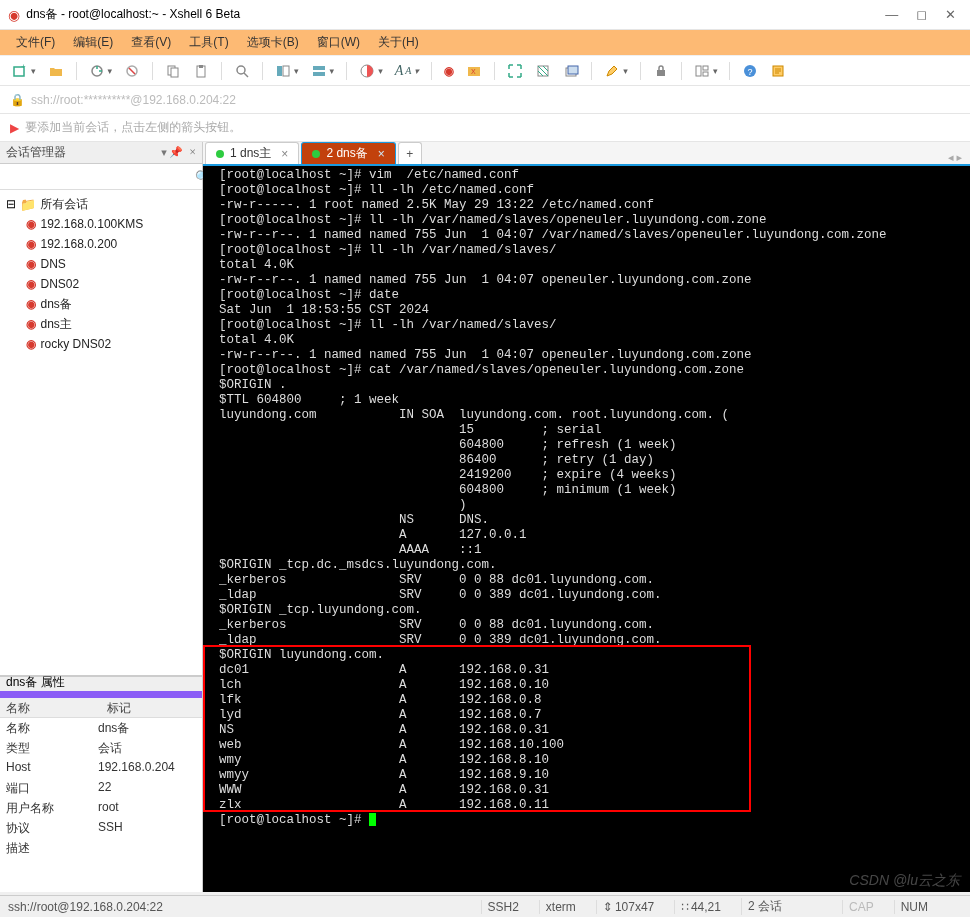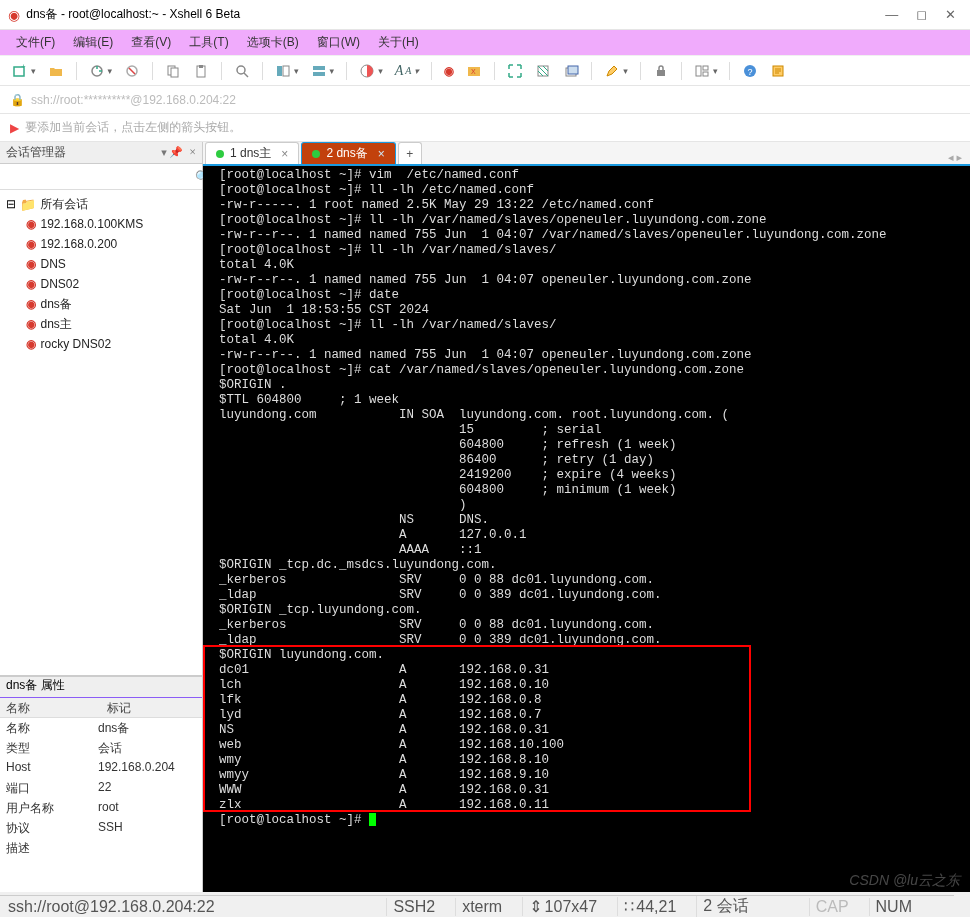--- a/index.html
+++ b/index.html
@@ -5,21 +5,21 @@
   * { box-sizing: border-box; margin: 0; padding: 0; }
   body { font-family: "Microsoft YaHei", Tahoma, Arial, sans-serif; font-size: 12px; background: #f0f0f0; width: 970px; height: 917px; overflow: hidden; position: relative; }
 
   
   .titlebar { height: 30px; background: #fff; display: flex; align-items: center; padding: 0 8px; border-bottom: 1px solid #e5e5e5; }
   .title-icon { color: #d73a2e; font-size: 14px; margin-right: 6px; }
   .win-ctrls { margin-left: auto; display: flex; gap: 18px; color: #666; font-size: 13px; padding-right:6px;}
   .win-ctrls span { cursor: default; line-height:1;}
 
   
-  .menubar { height: 26px; background: #f0abfc; display: flex; align-items: center; padding: 0 10px; gap: 6px; color: #333; border-bottom:1px solid #f0f0f0;}
+  .menubar { height: 26px; background: #fdba74; display: flex; align-items: center; padding: 0 10px; gap: 6px; color: #333; border-bottom:1px solid #f0f0f0;}
   .menubar .mi { padding: 2px 6px; }
 
   
   .toolbar { height: 30px; background: #fff; display: flex; align-items: center; padding: 0 8px; gap: 4px; border-bottom: 1px solid #e5e5e5; }
   .tb-btn { display: inline-flex; align-items: center; gap: 2px; padding: 2px 4px; color: #555; font-size:13px; }
   .tb-btn svg { width: 16px; height: 16px; }
   .tb-sep { width: 1px; height: 18px; background: #ddd; margin: 0 4px; }
   .drop { font-size: 9px; color: #666; margin-left:1px;}
 
   
@@ -40,21 +40,21 @@
   .search-row { height: 26px; display: flex; align-items: center; border-bottom: 1px solid #ddd; background:#fff;}
   .search-row input { flex: 1; border: none; background: transparent; padding: 0 6px; outline: none; height:100%;}
   .search-row .mag { padding: 0 6px; color: #999; }
   .tree { flex: 0 0 auto; padding: 4px 2px; background:#fff; height:486px; border-bottom:1px solid #ccc; overflow:hidden;}
   .tree-row { display: flex; align-items: center; height: 20px; padding-left: 4px; gap: 4px; white-space:nowrap;}
   .tree-row.indent { padding-left: 24px; }
   .folder-ic { color: #f0b84c; font-size:13px;}
   .swirl-ic { color: #d73a2e; font-weight: bold; font-size:12px;}
   .tree-row .lbl { color: #222; }
 
-  .props-hdr { height: 22px; background: #efefef; border-bottom: 1px solid #8b5cf6; border-top:1px solid #ccc; display: flex; align-items: flex-start; padding: 0 6px; }
+  .props-hdr { height: 22px; background: #efefef; border-bottom: 7px solid #8b5cf6; border-top:1px solid #ccc; display: flex; align-items: flex-end; padding: 0 6px; }
   .props { flex: 1; background: #fff; overflow:hidden;}
   .props .ph { display: flex; height: 20px; border-bottom: 1px solid #ddd; }
   .props .ph div { flex: 0 0 50%; padding: 2px 6px; color: #444; font-weight:normal; background:#f0f0f0;}
   .props .pr { display: flex; height: 20px; }
   .props .pr div:first-child { flex: 0 0 92px; padding: 2px 6px; color: #333; }
   .props .pr div:last-child { flex: 1; padding: 2px 6px; color: #333; }
 
   .content { flex: 1; display: flex; flex-direction: column; background: #fff; min-width:0;}
   .tabs { height: 24px; display: flex; align-items: flex-end; background: #f5f5f5; border-bottom: 2px solid #1a9ae0; padding-left: 2px; gap: 0; }
   .tab { height: 22px; display: inline-flex; align-items: center; padding: 0 10px; gap: 6px; border: 1px solid #ccc; border-bottom: none; background: #fff; border-radius: 3px 3px 0 0; color: #333; margin-right:2px;}
@@ -64,21 +64,21 @@
   .tab.active .x { color: #cfe8f7; }
   .tab.new { width: 24px; padding: 0; justify-content: center; color: #555; }
   .tabnav { margin-left:auto; padding:0 8px; color:#aaa; font-size:11px;}
 
   .term { flex: 1; background: #000; color: #ddd; font-family: "Consolas","Courier New",monospace; font-size: 12.5px; line-height: 15px; padding: 2px 16px; white-space: pre; overflow: hidden; position: relative; }
   .term .redbox { position: absolute; border: 2px solid #f00; pointer-events: none; }
   .cursor { display:inline-block; width:7px; height:13px; background:#0f0; vertical-align:middle;}
   .watermark { position:absolute; right:10px; bottom:4px; color:rgba(200,200,200,.35); font-family:Arial; font-size:14px; font-style:italic;}
 
   
-  .statusbar { height: 22px; background: #f0f0f0; border-top: 1px solid #ccc; display: flex; align-items: center; padding: 0 8px; font-size: 16px; color: #555; gap: 14px; position:absolute; bottom:0; left:0; right:16px;}
+  .statusbar { height: 22px; background: #f0f0f0; border-top: 1px solid #ccc; display: flex; align-items: center; padding: 0 8px; font-size: 12px; color: #555; gap: 14px; position:absolute; bottom:0; left:0; right:0;}
   .statusbar .grow { flex: 1; }
   .statusbar .seg { padding:0 6px; border-left:1px solid #ddd;}
 </style>
 </head>
 <body>
 
 <div class="titlebar">
   <span class="title-icon">◉</span>
   <span>dns备 - root@localhost:~ - Xshell 6 Beta</span>
   <div class="win-ctrls">

